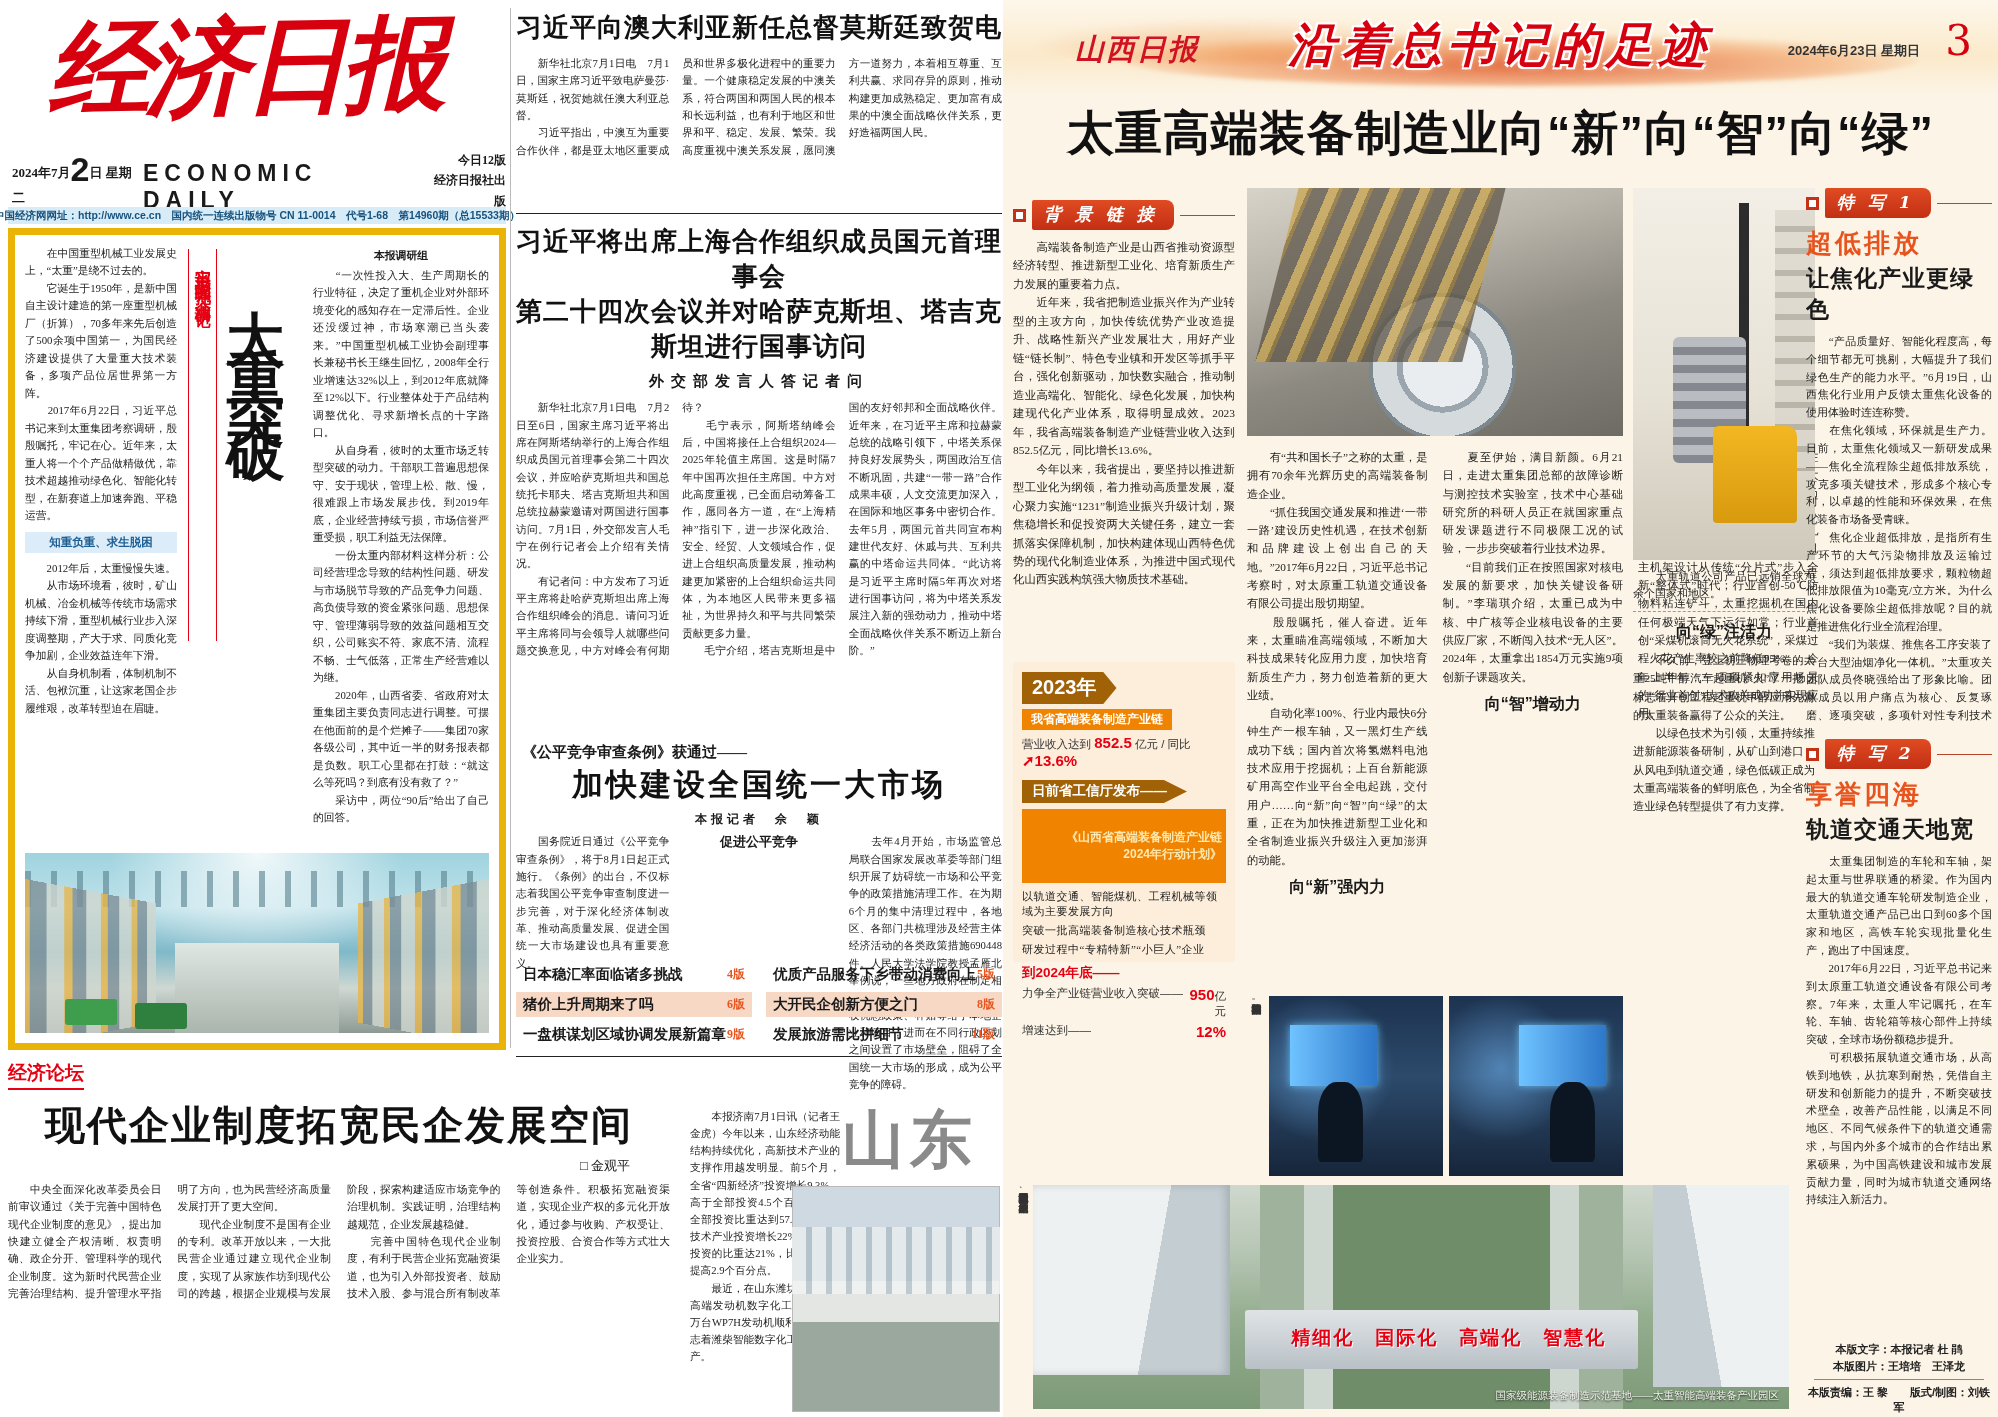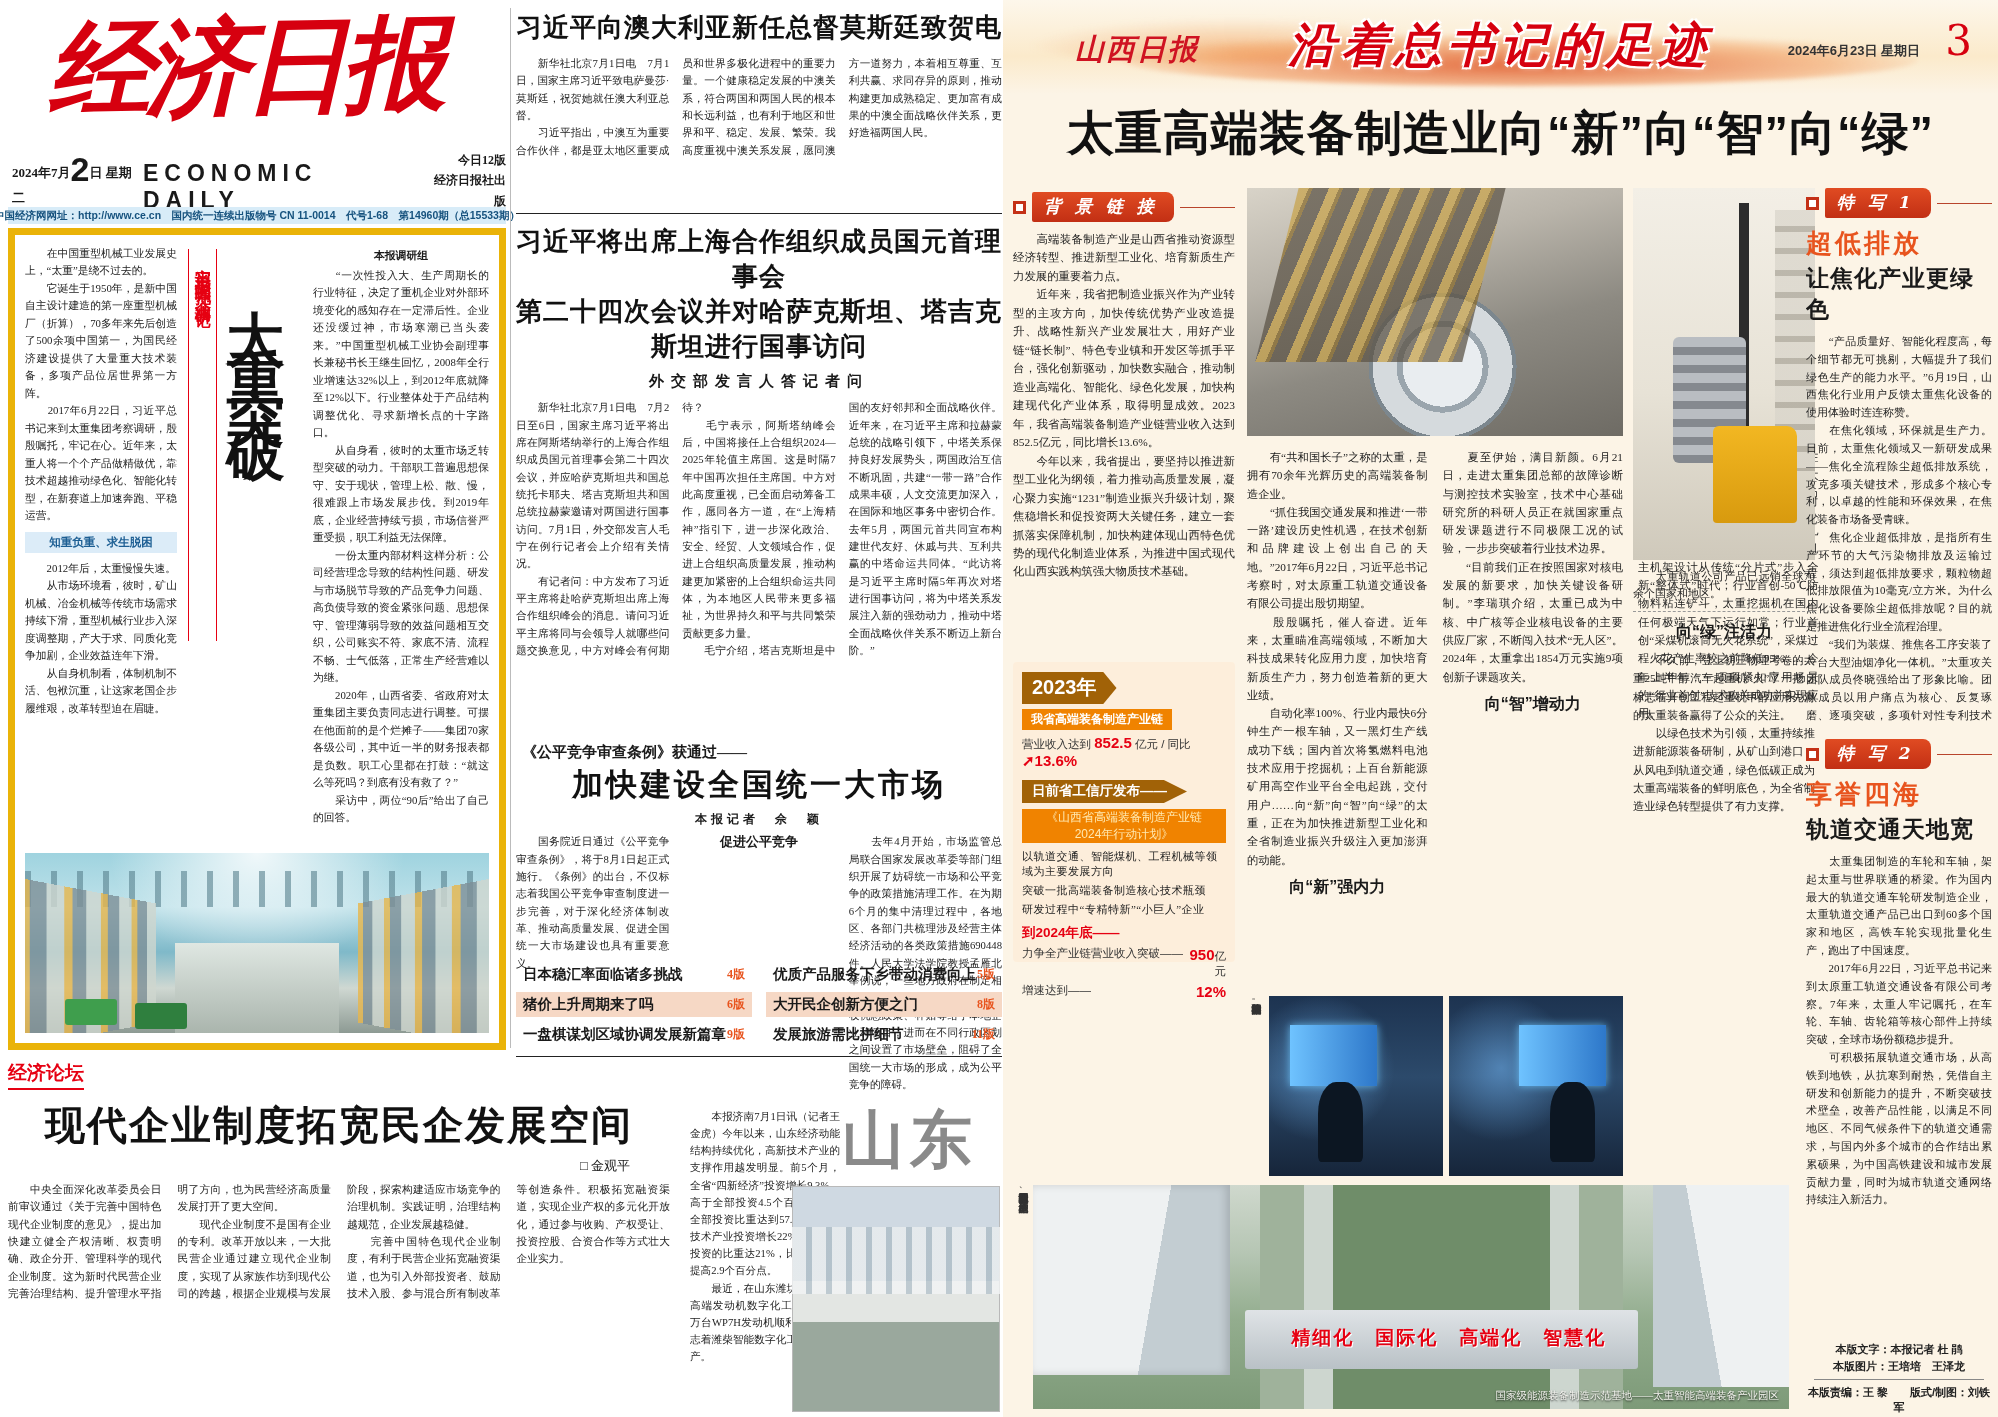--- a/index.html
+++ b/index.html
@@ -122,36 +122,36 @@
   #sx-headline { position:absolute; left:0; top:102px; width:100%; text-align:center;
     font-size:47px; letter-spacing:1px; }
 
   .ribbon-row { display:flex; align-items:center; gap:6px; margin-bottom:8px; }
   .ribbon-sq { width:13px; height:13px; border:3px solid #c43117; background:#fff; }
   .ribbon { background:linear-gradient(180deg,#e04b22,#c22f14); color:#fff;
     font-family:"DejaVu Serif",serif; font-style:italic; font-weight:bold; font-size:17px;
     letter-spacing:4px; padding:3px 16px 4px 12px; border-radius:2px 8px 8px 2px; white-space:nowrap; }
   .ribbon-line { flex:1; border-top:1.5px solid #b8442c; }
 
-  #bg-box { position:absolute; left:10px; top:192px; width:222px; height:468px; }
+  #bg-box { position:absolute; left:10px; top:200px; width:222px; height:468px; }
   #bg-box .body-txt { font-size:11.4px; height:418px; }
 
   #infographic { position:absolute; left:10px; top:662px; width:222px; height:300px;
     background:#fdeedb; border-radius:4px; padding:10px 9px; }
   .ig-arrow { display:inline-block; background:#a16207; color:#fff; font-family:"Liberation Sans",sans-serif;
     font-weight:900; padding:2px 20px 3px 10px;
     clip-path:polygon(0 0, 86% 0, 100% 50%, 86% 100%, 0 100%); }
   .ig-year { font-size:20px; }
   .ig-issue { font-size:13.5px; margin-top:10px; }
   .ig-chain { display:inline-block; background:#f08300; color:#fff; font-family:"Liberation Sans",sans-serif;
     font-weight:bold; font-size:12px; padding:2px 9px; margin:5px 0 4px; }
   .ig-rev { font-size:11.5px; color:#333; font-family:"Liberation Sans",sans-serif; }
   .ig-num { color:#e60012; font-weight:900; font-size:15px; }
-  .ig-plan { background:#f08300; color:#ffe9b0; text-align:center; font-weight:normal;
-    font-size:12px; font-family:"Liberation Sans",sans-serif; padding:0 4px; margin:6px 0; line-height:1.4; }
+  .ig-plan { background:#f08300; color:#ffe9b0; text-align:right; font-weight:bold;
+    font-size:12px; font-family:"Liberation Sans",sans-serif; padding:20px 4px; margin:6px 0; line-height:1.4; }
   .ig-bullet { font-size:11px; margin:4px 0; color:#222; letter-spacing:.5px; }
   .ig-target-head { color:#e60012; font-weight:900; font-size:13.5px; font-family:"Liberation Sans",sans-serif; margin-top:7px; }
   .ig-target { font-size:11.5px; font-family:"Liberation Sans",sans-serif; margin-top:4px; color:#333; text-align:right; }
   .ig-target .lbl { float:left; }
 
   #sx-photo-wheel { position:absolute; left:244px; top:188px; width:376px; height:248px;
     background:
       radial-gradient(circle at 52% 72%, #e9edf0 0 40px, #9aa5ad 40px 46px, #d5dadd 46px 70px, #7c878e 70px 74px, transparent 74px),
       linear-gradient(165deg,#d8d3c8 0%, #b9b4aa 30%, #8d8a82 60%, #6e6b64 100%); overflow:hidden; }
   #sx-photo-wheel .belt { position:absolute; left:8%; top:0; width:55%; height:70%;

